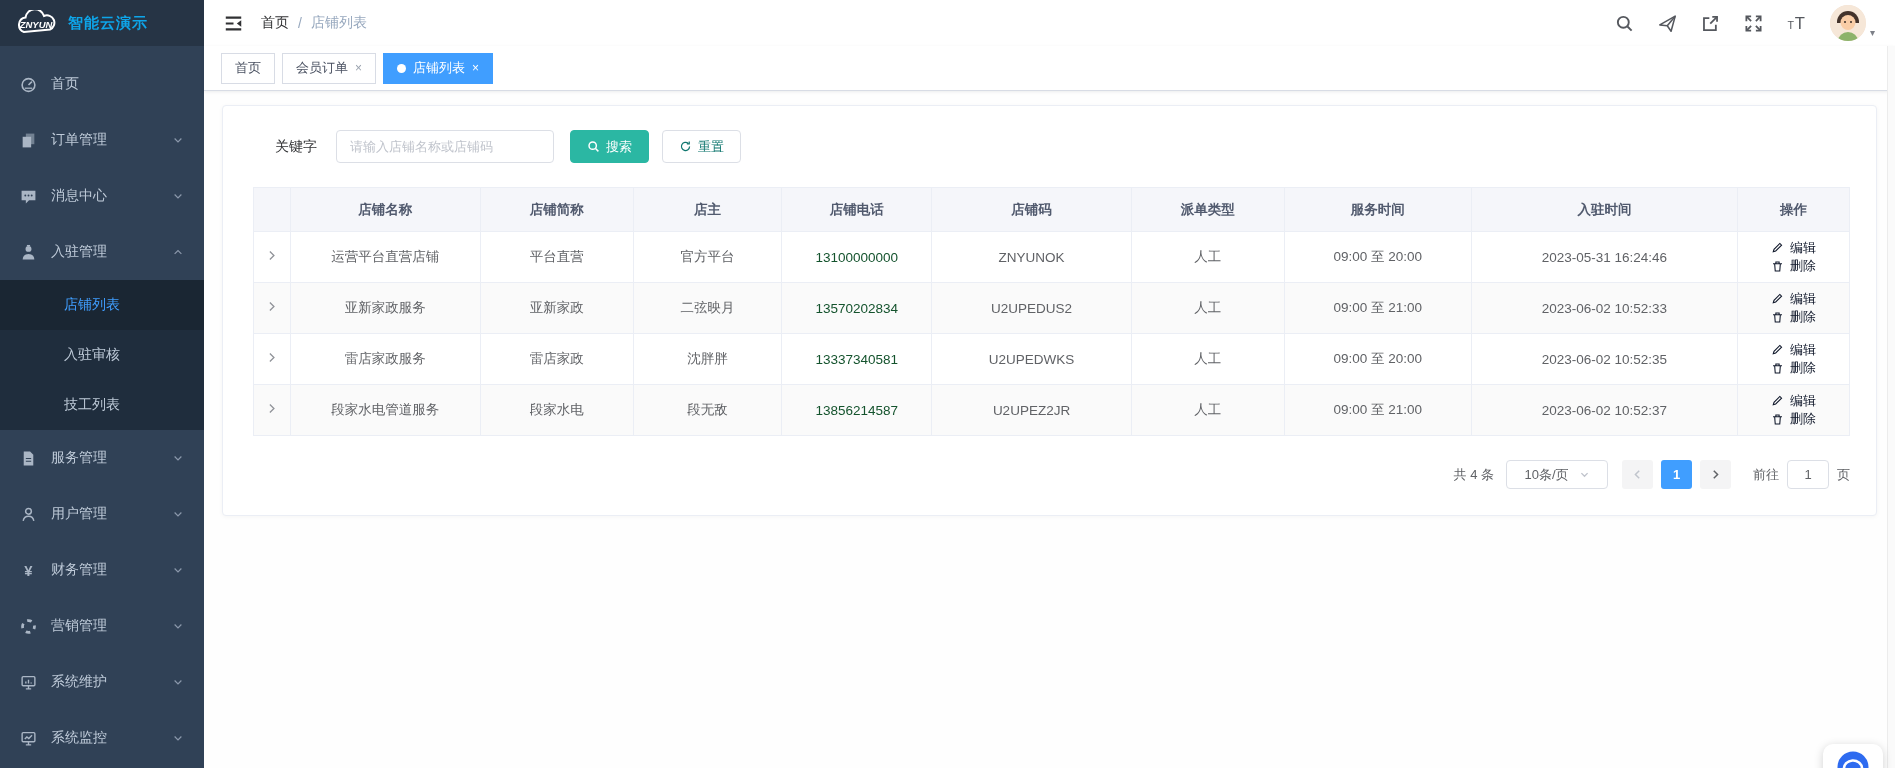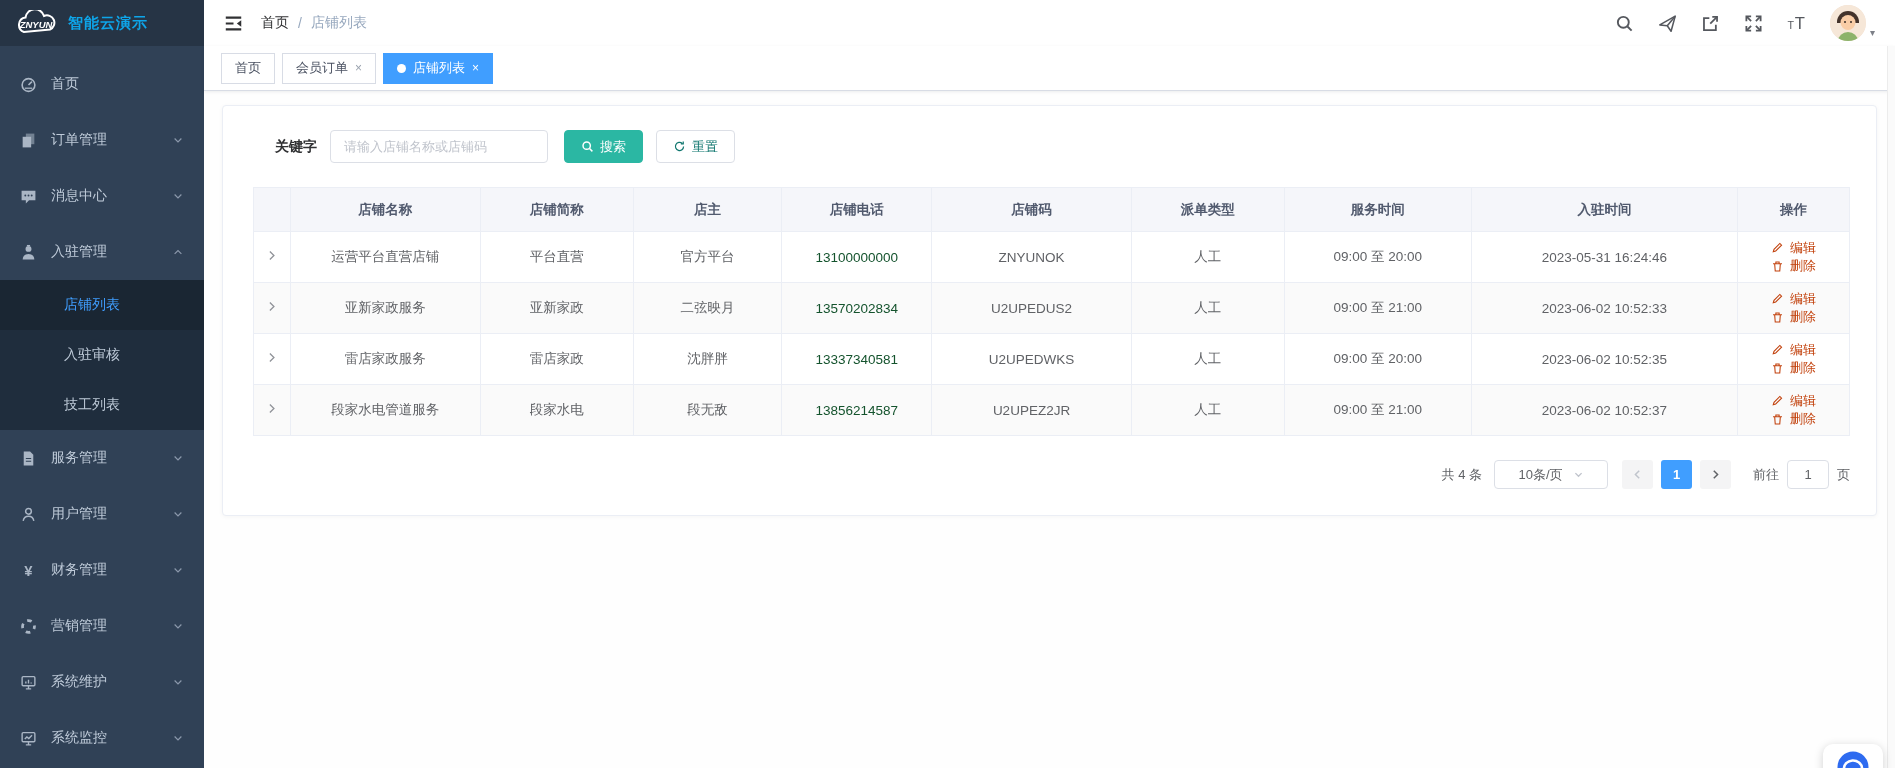--- a/index.html
+++ b/index.html
@@ -40,42 +40,42 @@
   .tab { height:31px; padding:0 13px; border:1px solid #d8dce5; background:#fff; color:#495060; font-size:13px; display:inline-flex; align-items:center; gap:7px; cursor:pointer; }
   .tab.active { background:#409EFF; border-color:#409EFF; color:#fff; }
   .tab .dot { width:9px; height:9px; border-radius:50%; background:#fff; }
   .tab .tab-close { font-size:12px; color:#9aa2ae; line-height:1; }
   .tab.active .tab-close { color:#fff; }
 
   .content { flex:1; padding:14px 18px 0 18px; overflow:hidden; }
   .card { background:#fff; border:1px solid #ebeef5; border-radius:4px; box-shadow:0 1px 4px rgba(0,0,0,.04); padding:22px 26px 26px 30px; }
 
   .filter-row { display:flex; align-items:center; margin:2px 0 24px 22px; }
-  .filter-label { font-size:14px; font-weight:bold; color:#303133; margin-right:13px; }
+  .filter-label { font-size:14px; font-weight:normal; color:#303133; margin-right:19px; }
   .filter-input { width:218px; height:33px; border:1px solid #dcdfe6; border-radius:4px; padding:0 13px; font-size:13px; color:#606266; outline:none; }
   .filter-input::placeholder { color:#c0c4cc; }
   .btn { height:33px; border-radius:4px; font-size:13px; display:inline-flex; align-items:center; gap:6px; cursor:pointer; padding:0 16px; }
   .btn svg { width:13px; height:13px; }
   .btn-search { margin-left:16px; background:#2BB7A3; border:1px solid #2BB7A3; color:#fff; }
   .btn-reset { margin-left:13px; background:#fff; border:1px solid #dcdfe6; color:#0f766e; }
 
   table { width:100%; border-collapse:collapse; table-layout:fixed; }
   th, td { border:1px solid #ebeef5; text-align:center; vertical-align:middle; }
   thead th { height:44px; background:#f5f6fa; color:#515a6e; font-size:13.5px; font-weight:bold; }
   tbody td { height:51px; color:#606266; font-size:13.5px; background:#fff; }
   tbody tr:nth-child(even) td { background:#fafafa; }
   .expand-icon { color:#909399; cursor:pointer; display:inline-flex; }
   .expand-icon svg { width:13px; height:13px; }
   .phone-link { color:#14532d; cursor:pointer; }
-  .action-link { color:#c2410c; cursor:pointer; display:inline-flex; align-items:center; gap:6px; margin:0 7px; font-size:13px; }
+  .action-link { color:#0f172a; cursor:pointer; display:inline-flex; align-items:center; gap:6px; margin:0 7px; font-size:13px; }
   .action-link svg { width:13px; height:13px; }
 
   .pagination { display:flex; align-items:center; justify-content:flex-end; margin-top:24px; font-size:13px; color:#606266; }
   .pg-total { margin-right:12px; }
-  .pg-size { width:114px; height:29px; border:1px solid #dcdfe6; border-radius:4px; display:flex; align-items:center; justify-content:center; gap:10px; cursor:pointer; color:#606266; }
+  .pg-size { width:102px; height:29px; border:1px solid #dcdfe6; border-radius:4px; display:flex; align-items:center; justify-content:center; gap:10px; cursor:pointer; color:#606266; }
   .pg-size svg { width:11px; height:11px; color:#c0c4cc; }
   .pg-btn { width:31px; height:29px; border-radius:3px; background:#f4f4f5; display:flex; align-items:center; justify-content:center; cursor:pointer; margin-left:14px; }
   .pg-btn svg { width:11px; height:11px; }
   .pg-prev { color:#c0c4cc; }
   .pg-next { color:#606266; }
   .pg-page { width:31px; height:29px; border-radius:3px; background:#409EFF; color:#fff; font-weight:bold; display:flex; align-items:center; justify-content:center; cursor:pointer; margin-left:8px; }
   .pg-next { margin-left:8px; }
   .pg-goto-label { margin-left:22px; margin-right:8px; }
   .pg-goto-input { width:42px; height:29px; border:1px solid #dcdfe6; border-radius:4px; text-align:center; font-size:13px; color:#606266; outline:none; }
   .pg-unit { margin-left:8px; }

